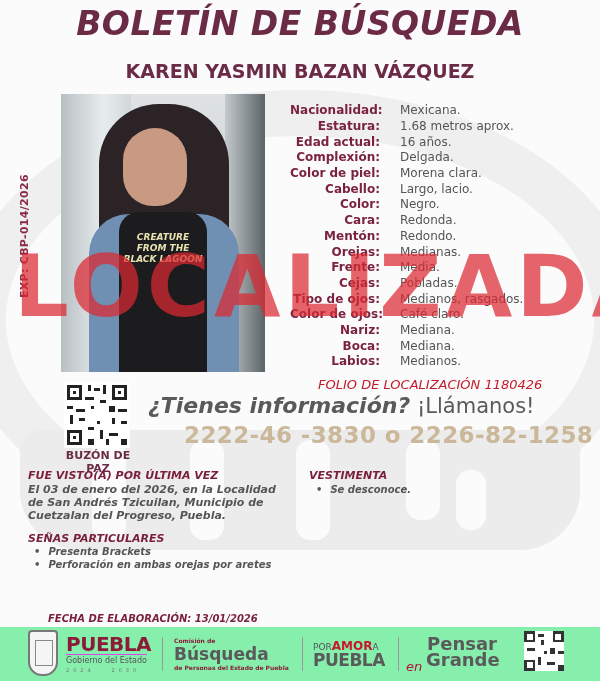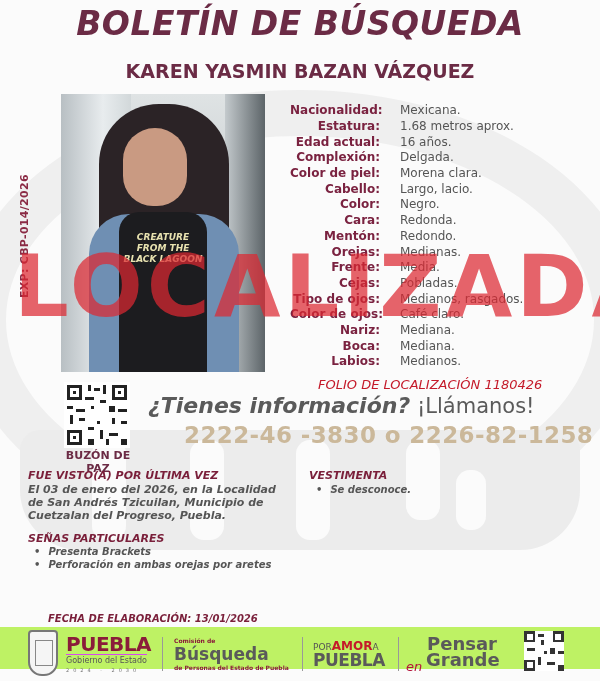--- a/index.html
+++ b/index.html
@@ -58,21 +58,21 @@
   .ask-call { font-size: 21px; color: #5a5a5a; }
   .phones { position: absolute; left: 166px; top: 422px; font-size: 23px; font-weight: bold; color: #cbb89a; white-space: nowrap; letter-spacing: 0.4px; margin-left: 18px; }
 
   .sec-title { position: absolute; font-size: 11px; font-weight: bold; font-style: italic; color: #7a1f3a; white-space: nowrap; }
   .sec-text { position: absolute; font-size: 11px; font-weight: bold; font-style: italic; color: #555; line-height: 13px; }
   .bullets { position: absolute; list-style: none; font-size: 10px; font-weight: bold; font-style: italic; color: #555; line-height: 13px; }
   .bullets li::before { content: "•"; margin-right: 8px; }
 
   .fecha { position: absolute; left: 28px; top: 613px; font-size: 10px; font-weight: bold; font-style: italic; color: #7a1f3a; margin-left: 20px; }
 
-  .footer { position: absolute; left: 0; top: 627px; width: 600px; height: 42px; background: #bef264; }
+  .footer { position: absolute; left: 0; top: 627px; width: 600px; height: 54px; background: #86efac; }
   .crest { position: absolute; left: 28px; top: 3px; width: 30px; height: 46px; border: 2px solid #777; border-radius: 4px 4px 14px 14px; background: #f5f5f5; }
   .crest::after { content: ""; position: absolute; left: 5px; top: 8px; width: 16px; height: 24px; border: 1px solid #888; }
   .puebla { position: absolute; left: 66px; top: 7px; font-size: 20px; font-weight: bold; color: #8a1c3a; line-height: 20px; letter-spacing: -0.5px; }
   .gob { position: absolute; left: 66px; top: 27px; font-size: 8px; color: #555; border-top: 1px solid #d946ef; padding-top: 1px; }
   .years { position: absolute; left: 66px; top: 40px; font-size: 5px; color: #777; letter-spacing: 4px; }
   .vsep { position: absolute; top: 10px; width: 1px; height: 34px; background: #999; }
   .com-small { position: absolute; left: 174px; top: 10px; font-size: 6px; font-weight: bold; color: #8a1c3a; }
   .com-big { position: absolute; left: 174px; top: 18px; font-size: 17px; font-weight: bold; color: #5a5a5a; line-height: 18px; }
   .com-sub { position: absolute; left: 174px; top: 37px; font-size: 6px; font-weight: bold; color: #8a1c3a; }
   .amor-top { position: absolute; left: 313px; top: 12px; font-size: 9px; color: #555; white-space: nowrap; }

